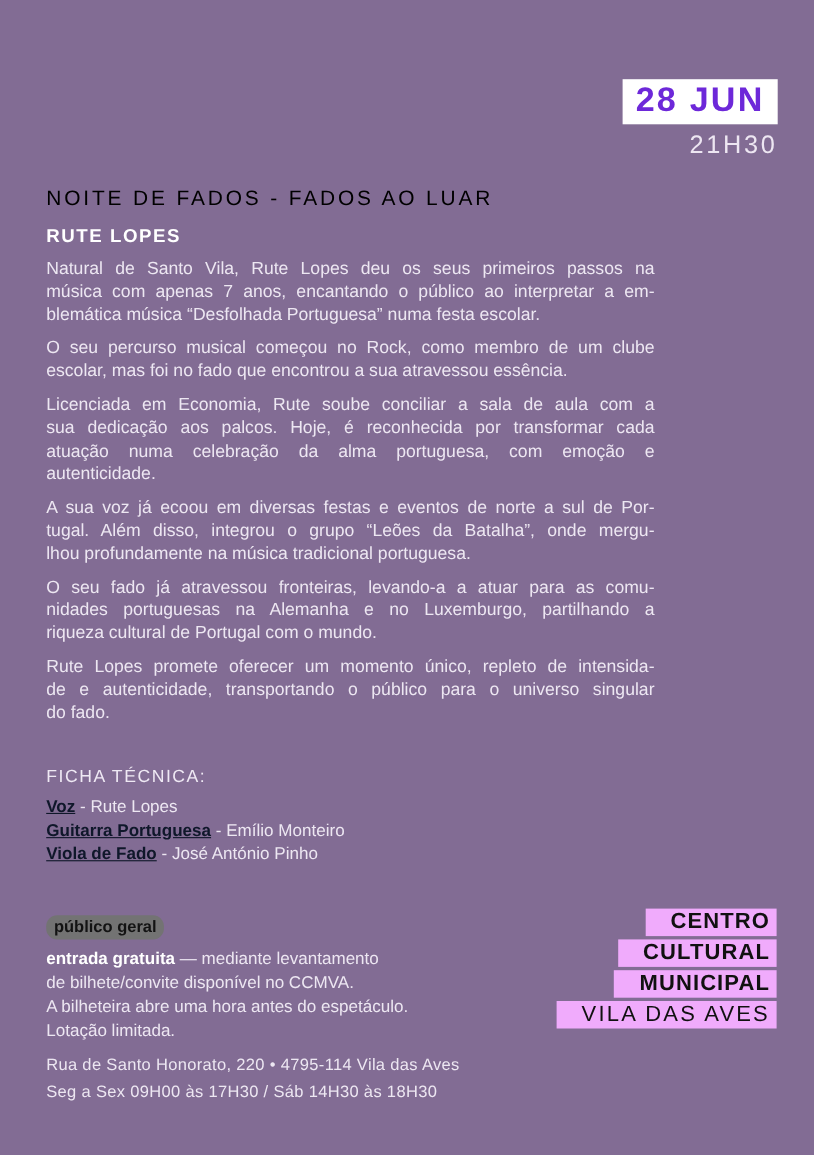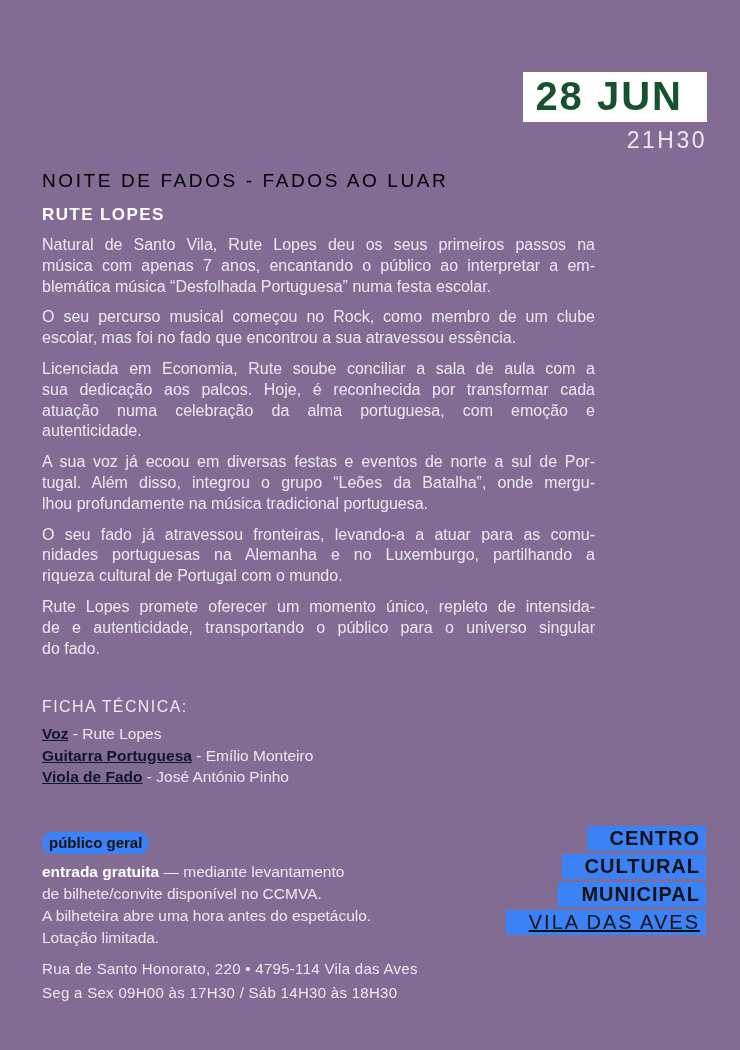--- a/index.html
+++ b/index.html
@@ -10,23 +10,23 @@
     color:#EFE9F4;
     position:relative;
     overflow:hidden;
     -webkit-font-smoothing:antialiased;
   }
   .poster{position:absolute;inset:0;}
 
   
   .date-block{position:absolute;top:72px;right:33px;text-align:right;}
   .date-badge{
-    display:inline-block;background:#FFFFFF;color:#14532d;
-    font-size:40px;font-weight:700;letter-spacing:2px;
-    padding:3px 24px 5px 12px;line-height:1.05;
+    display:inline-block;background:#FFFFFF;color:#6d28d9;
+    font-size:31px;font-weight:700;letter-spacing:2px;
+    padding:3px 12px 5px 12px;line-height:1.05;
   }
   .time{margin-top:5px;font-size:23px;letter-spacing:2.5px;color:#EDE6F2;}
 
   
   .heading-block{position:absolute;left:42px;top:170px;width:560px;}
   .event-title{font-size:19px;font-weight:400;letter-spacing:2.6px;color:#000000;}
   .artist-name{margin-top:13px;font-size:17px;font-weight:700;letter-spacing:1.4px;color:#FFFFFF;}
 
   
   .body-block{position:absolute;left:42px;top:235px;width:553px;}
@@ -40,36 +40,36 @@
 
   
   .ficha-block{position:absolute;left:42px;top:698px;width:420px;}
   .ficha-heading{font-size:16px;letter-spacing:1.4px;margin-bottom:7px;color:#EFE9F4;}
   .credit-line{font-size:15.5px;line-height:21.5px;color:#EDE7F2;}
   .credit-role{font-weight:700;color:#0f172a;text-decoration:underline;}
 
   
   .admission-block{position:absolute;left:40px;top:832px;width:420px;}
   .audience-badge{
-    display:inline-block;background:#3b82f6;color:#131313;
+    display:inline-block;background:#737373;color:#131313;
     font-weight:700;font-size:15px;padding:2px 7px 3px 7px;margin-left:2px;border-radius:10px;
   }
   .admission-lines{margin-top:7px;}
   .admission-line{font-size:15.5px;line-height:22px;color:#EDE7F2;margin-left:2px;}
   .bold-frag{font-weight:700;color:#FFFFFF;}
 
   
   .logo-block{position:absolute;right:34px;top:826px;text-align:right;}
   .logo-row{margin-bottom:3px;}
   .logo-box{
-    display:inline-block;background:#3b82f6;color:#111111;
+    display:inline-block;background:#f0abfc;color:#111111;
     font-size:20px;font-weight:700;letter-spacing:1px;
     padding:1px 6px 2px 23px;line-height:1.1;
   }
-  .logo-box.light{font-weight:400;letter-spacing:2px;text-decoration:underline;}
+  .logo-box.light{font-weight:400;letter-spacing:2px;}
 
   
   .footer-block{position:absolute;left:42px;top:957px;width:560px;}
   .footer-line{font-size:15px;line-height:24px;color:#EDE7F2;letter-spacing:0.3px;}
   .footer-line.bold{font-weight:700;color:#FFFFFF;}
 </style>
 </head>
 <body>
 
 <div class="poster">

